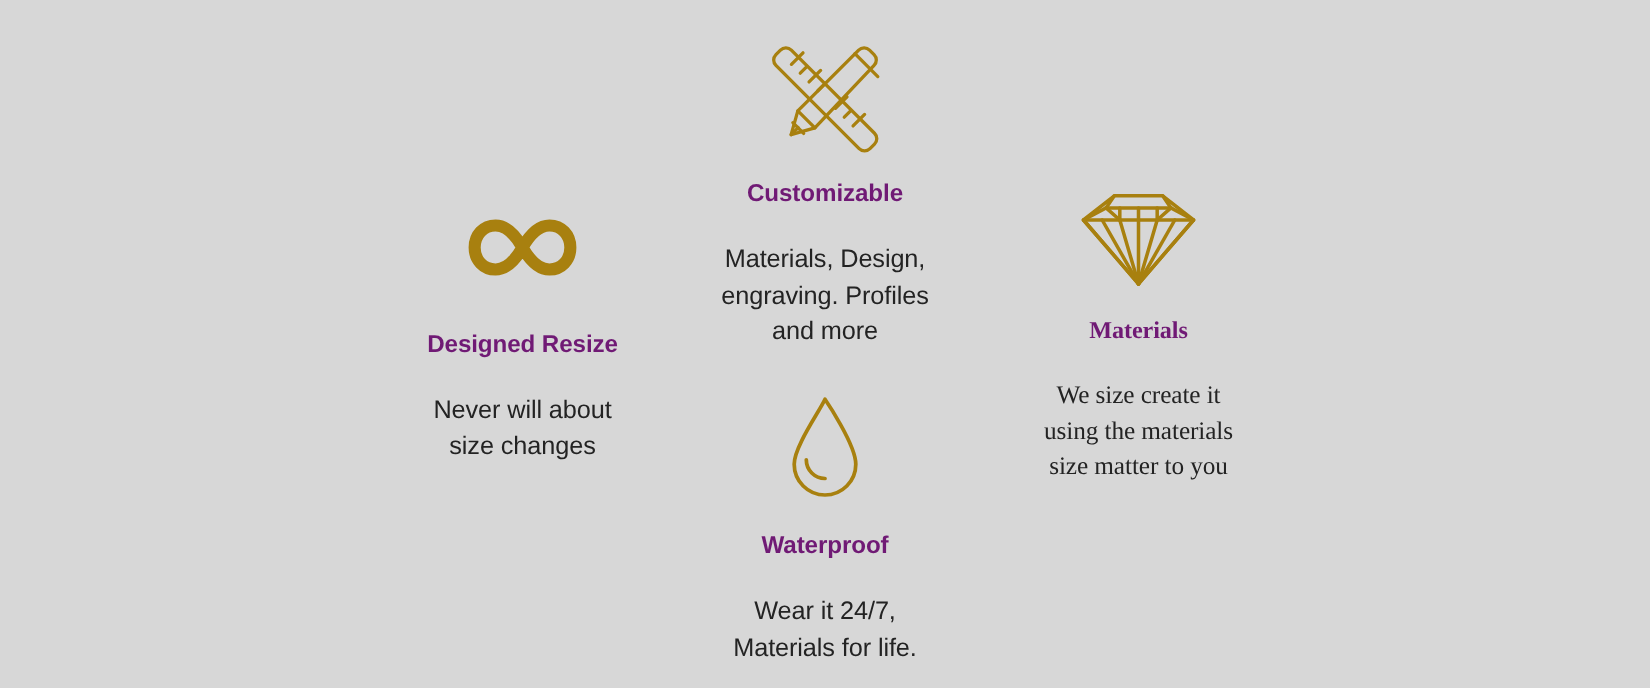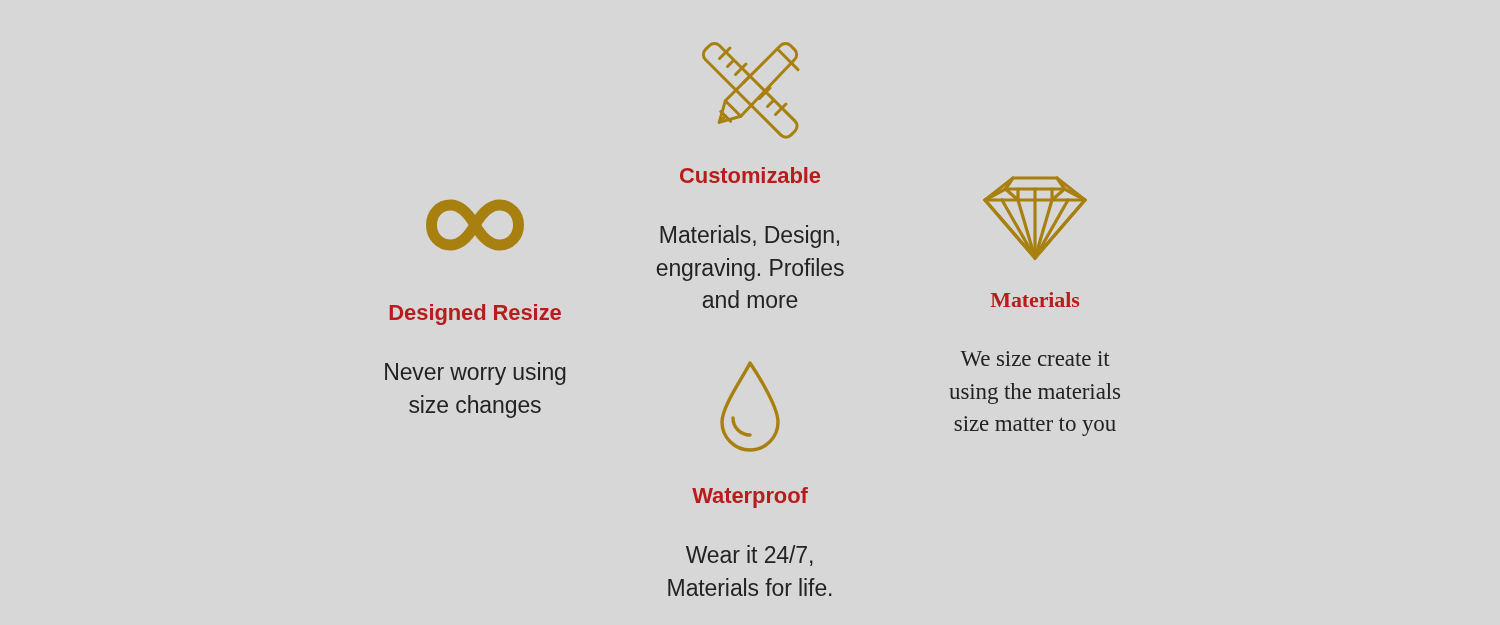--- a/index.html
+++ b/index.html
@@ -26,21 +26,21 @@
     align-items: center;
     text-align: center;
   }
   .feature-icon {
     display: block;
     line-height: 0;
   }
   .feature-title {
     font-size: 22px;
     font-weight: bold;
-    color: #b91c1c;
+    color: #701a75;
     letter-spacing: -0.1px;
     line-height: 30px;
     white-space: nowrap;
   }
   .feature-desc {
     font-size: 23px;
     font-weight: normal;
     color: #232323;
     line-height: 32.5px;
     letter-spacing: -0.1px;
@@ -91,21 +91,21 @@
                  C 6.5 40.5, 14.5 49, 25.5 49
                  C 34 49, 42 43, 50 29
                  C 58 15, 66 9, 74.5 9
                  C 85.5 9, 93.5 17.5, 93.5 29
                  C 93.5 40.5, 85.5 49, 74.5 49
                  C 66 49, 58 43, 50 29 Z" fill="none" stroke="#a8800f" stroke-width="11" stroke-linecap="round" stroke-linejoin="round"></path>
       </svg>
     </span>
     <div class="feature-title">Designed Resize</div>
     <div class="feature-desc">
-      <div>Never worry using</div>
+      <div>Never will about</div>
       <div>size changes</div>
     </div>
   </div>
 
   <div class="feature" id="feature-customizable">
     <span class="feature-icon">
       <svg width="116" height="110" viewBox="0 0 116 110" aria-hidden="true">
         <g fill="none" stroke="#a8800f" stroke-width="3" stroke-linecap="round" stroke-linejoin="round">
 
           <path d="M17.5 13.5

